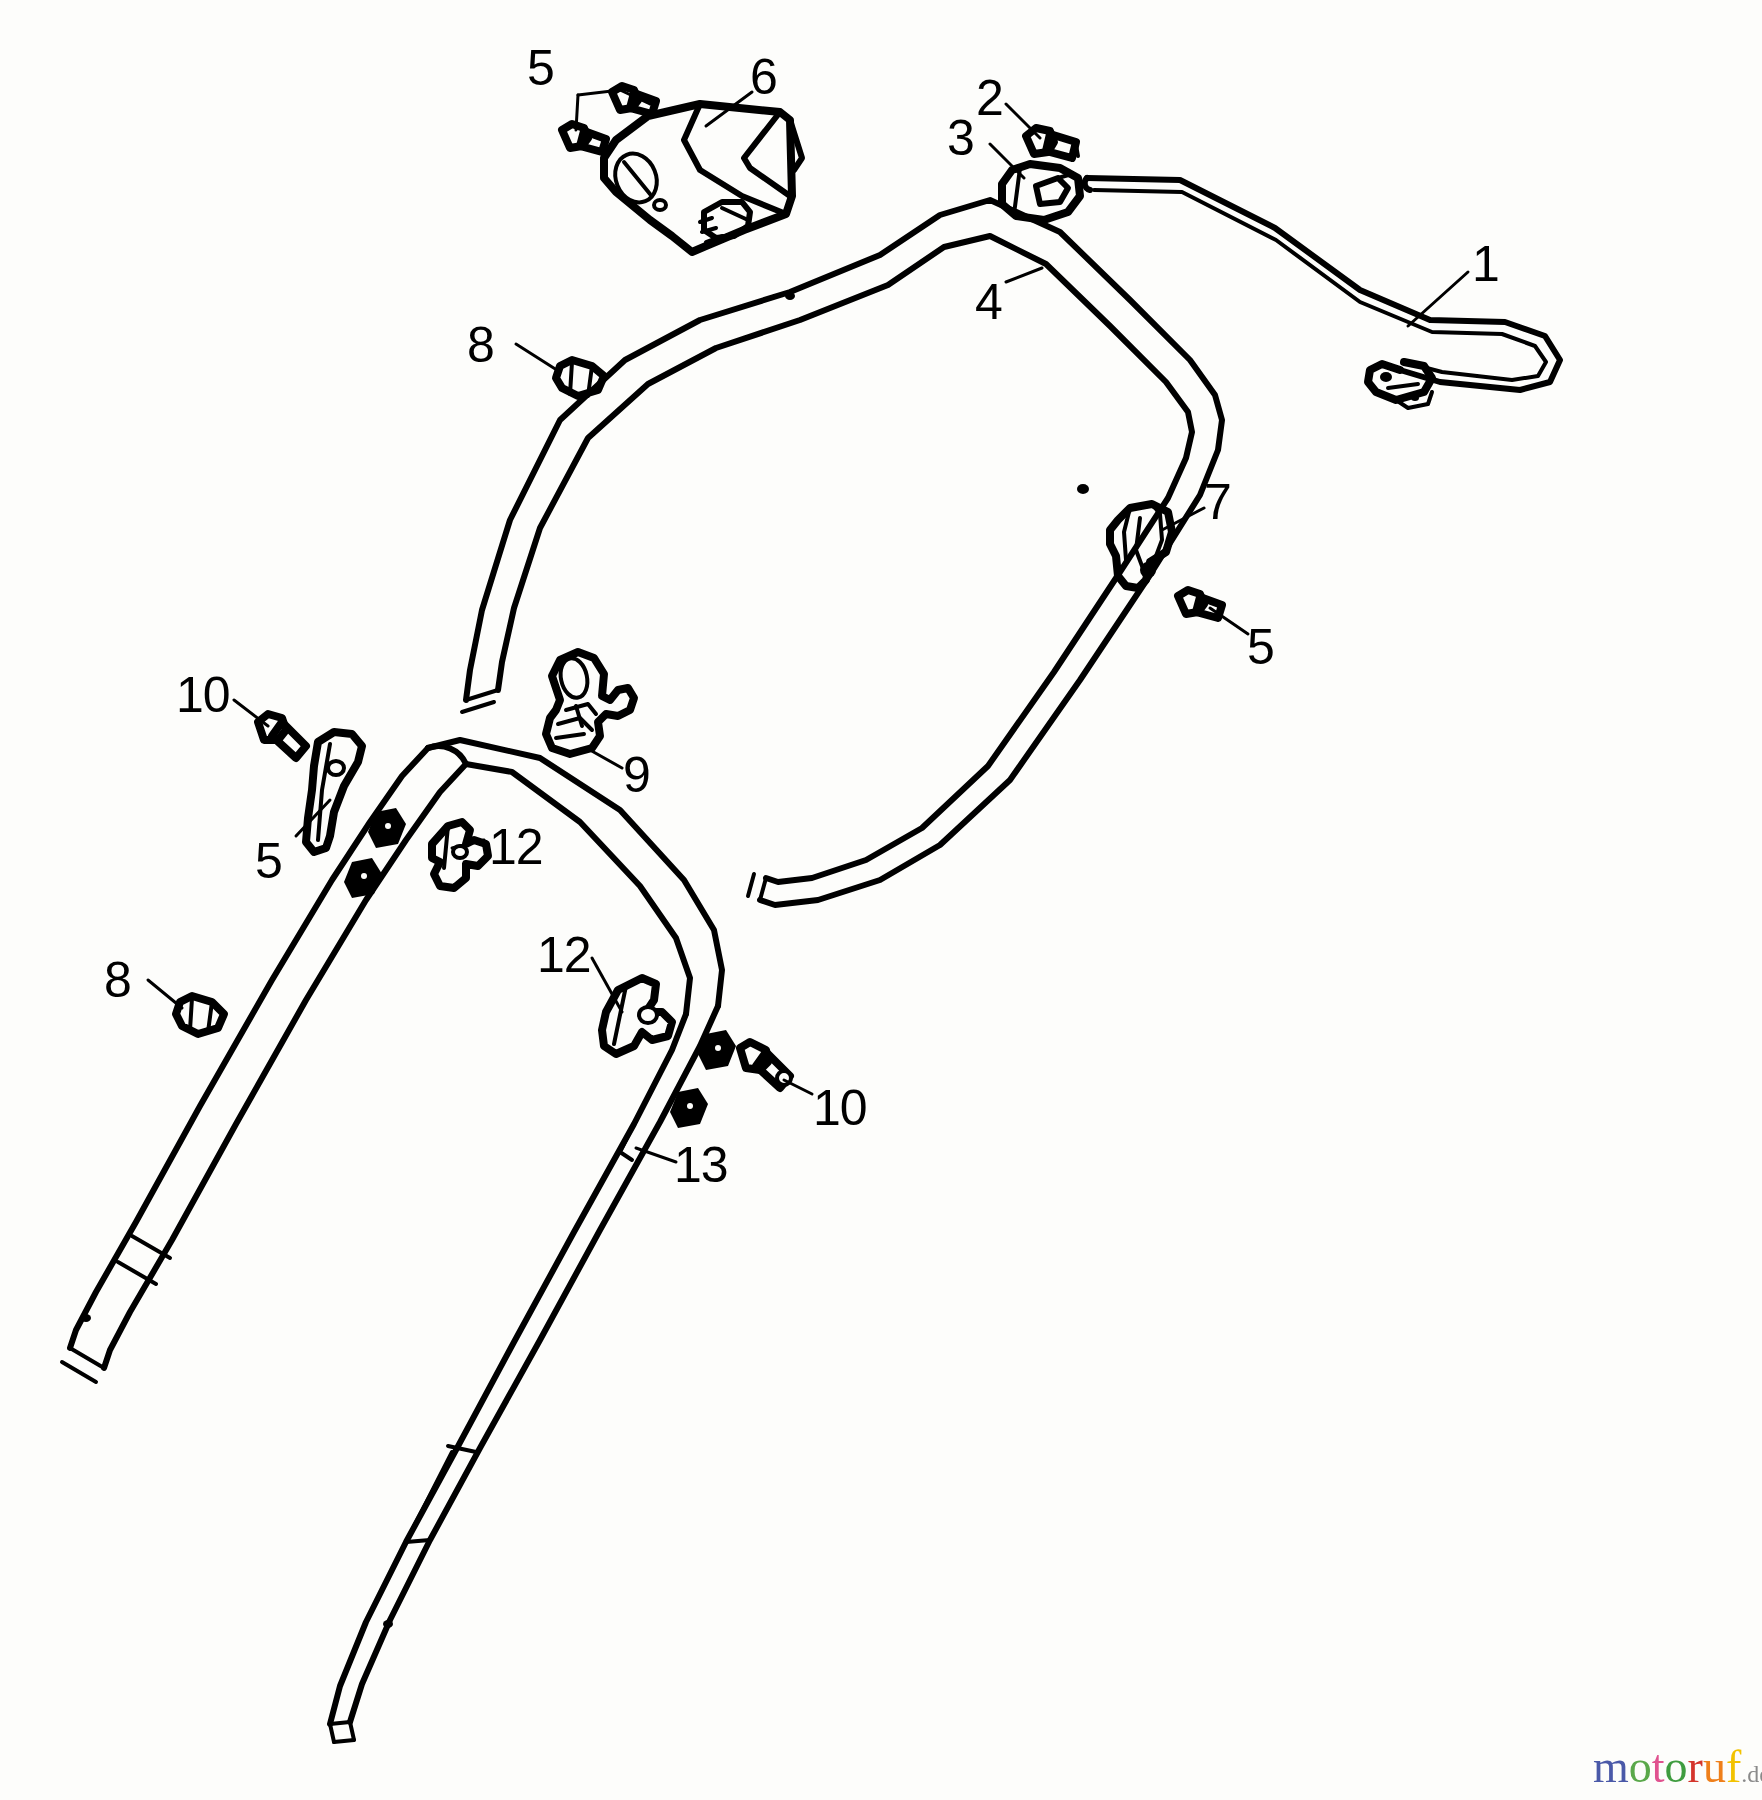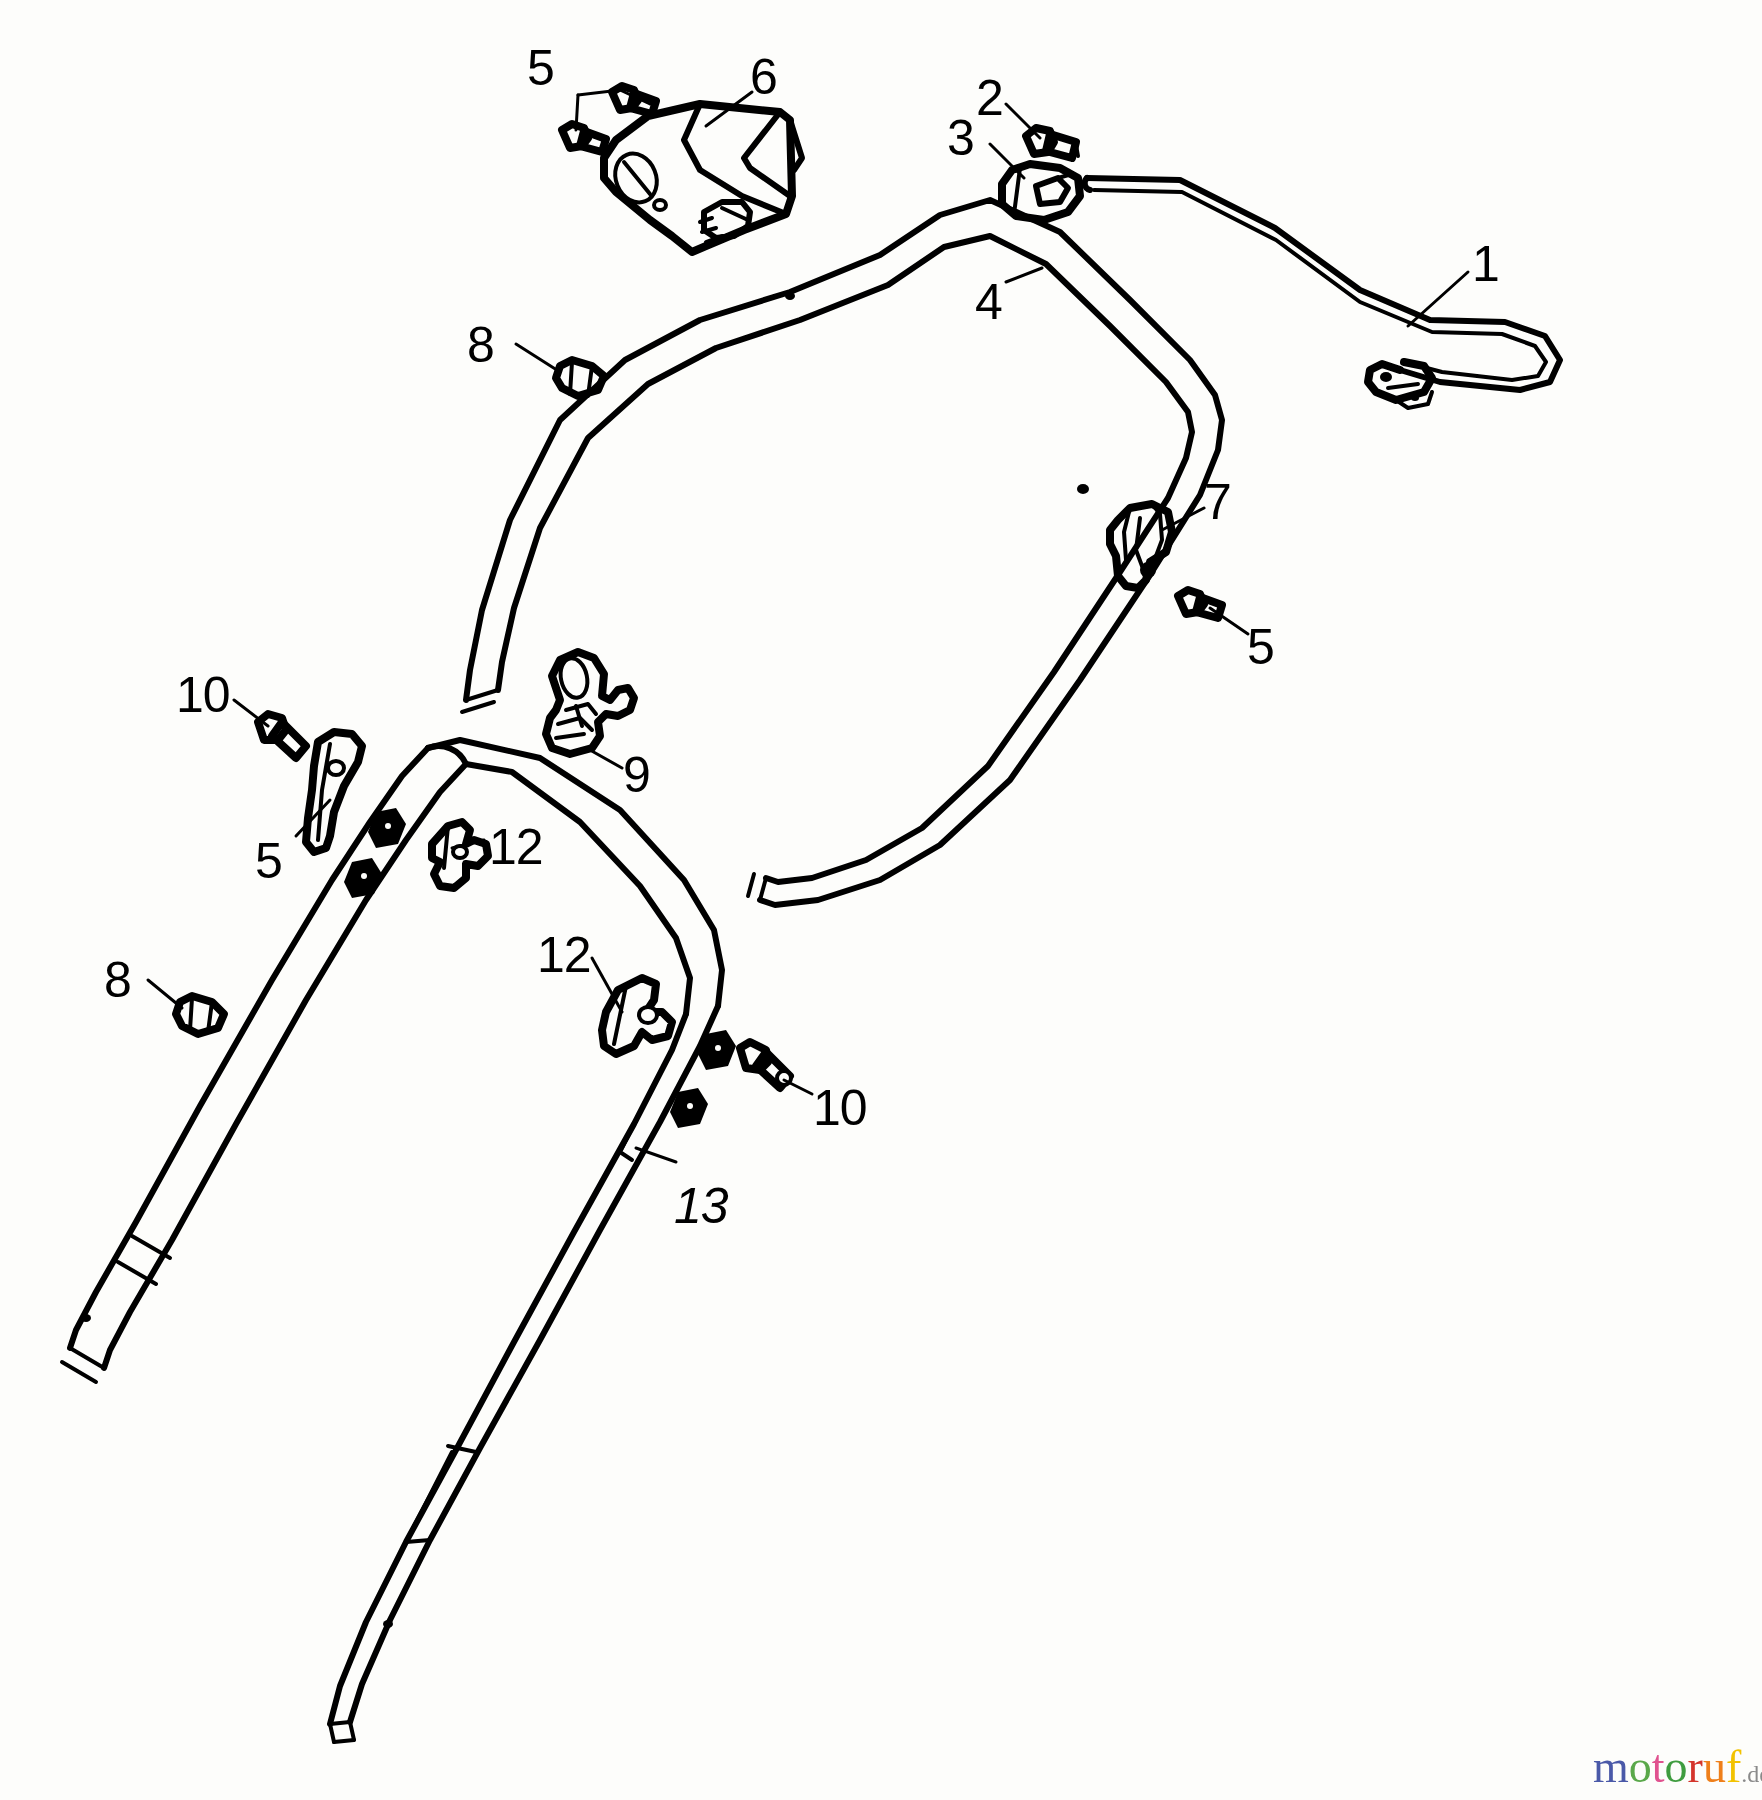--- a/index.html
+++ b/index.html
@@ -337,19 +337,19 @@
   <div class="callout" style="left:467px;  top:320px;">8</div>
   <div class="callout" style="left:1204px; top:477px;">7</div>
   <div class="callout" style="left:1247px; top:622px;">5</div>
   <div class="callout" style="left:176px;  top:670px;">10</div>
   <div class="callout" style="left:623px;  top:750px;">9</div>
   <div class="callout" style="left:255px;  top:836px;">5</div>
   <div class="callout" style="left:489px;  top:822px;">12</div>
   <div class="callout" style="left:537px;  top:930px;">12</div>
   <div class="callout" style="left:104px;  top:955px;">8</div>
   <div class="callout" style="left:813px;  top:1083px;">10</div>
-  <div class="callout" style="left:674px;  top:1181px;font-style:italic;">13</div>
+  <div class="callout" style="left:674px;  top:1140px;">13</div>
 
   <div id="watermark">
     <span class="wm-l" style="color:#4a59a8">m</span><span class="wm-l" style="color:#5aa84a">o</span><span class="wm-l" style="color:#e0528f">t</span><span class="wm-l" style="color:#3f9c3f">o</span><span class="wm-l" style="color:#d4352c">r</span><span class="wm-l" style="color:#ef7f1a">u</span><span class="wm-l" style="color:#f2c200">f</span><span class="wm-tld">.de</span>
   </div>
 
 </div>
 
 </body></html>

